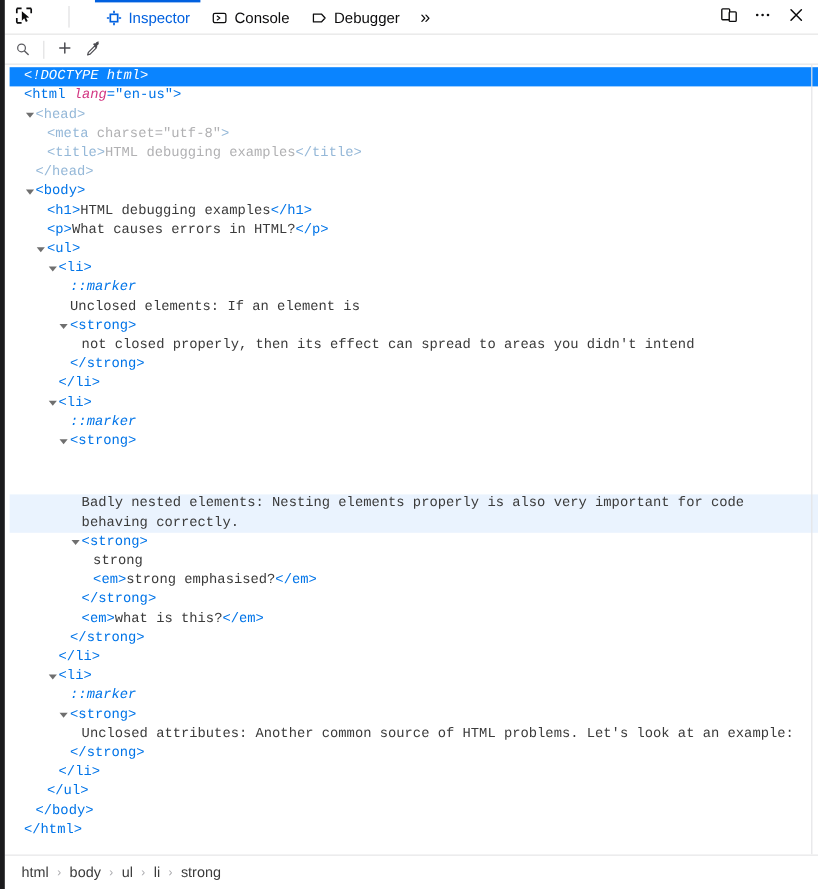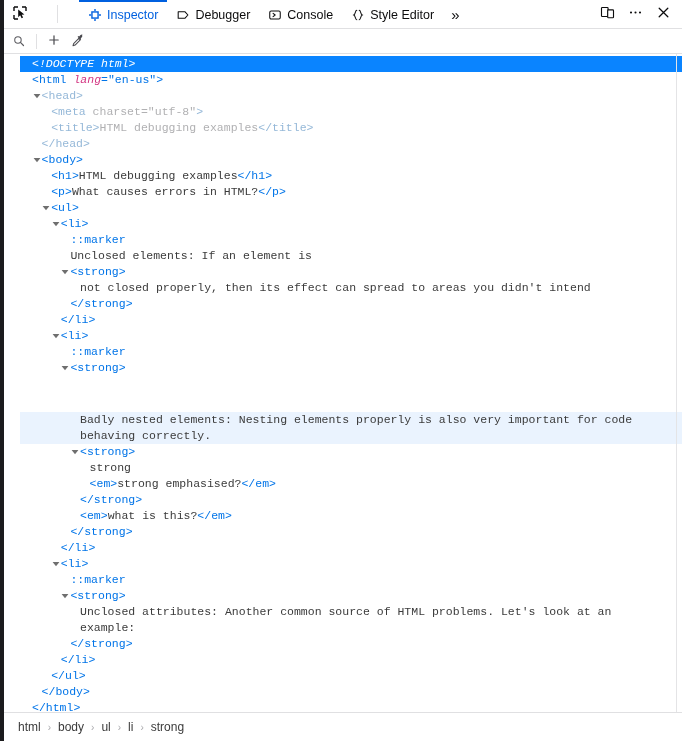--- a/index.html
+++ b/index.html
@@ -140,21 +140,21 @@
   .markup-wrap {
     flex: 1;
     position: relative;
     overflow: hidden;
     background: #ffffff;
   }
   .markup {
     font-family: "Liberation Mono", monospace;
     font-size: 11.5px;
     line-height: 16px;
-    padding: 2px 0 0 16px;
+    padding: 2px 0 0 4px;
     position: relative;
     white-space: pre;
   }
   .row {
     position: relative;
     min-height: 16px;
     padding-left: 0;
     white-space: pre-wrap;
   }
   .row.selected {
@@ -176,21 +176,21 @@
     user-select: none;
   }
   .twisty svg { display: block; margin: 5px auto 0; }
 
   
   .tagname   { color: #0074e8; }
   .bracket   { color: #0074e8; }
   .attrname  { color: #d33682; font-style: italic; }
   .attrval   { color: #0074e8; }
   .text      { color: #3b3b3b; }
-  .pseudo    { color: #0074e8; }
+  .pseudo    { color: #0074e8; font-style: italic; }
   .doctype   { color: #737373; font-style: italic; }
   .dim       { color: #b1b1b3; }
   .dim-tag   { color: #95b8d8; }
   .dim-text  { color: #b1b1b3; }
 
   
   .right-rule {
     position: absolute;
     top: 0;
     left: 672px;
@@ -255,46 +255,37 @@
             <rect x="4.5" y="4.5" width="7" height="7" fill="none" stroke="#0060df" stroke-width="1.6"></rect>
             <path d="M8 1.2 v2.2 M8 12.6 v2.2 M1.2 8 h2.2 M12.6 8 h2.2" stroke="#0060df" stroke-width="1.6"></path>
           </svg>
         </span>
         <span>Inspector</span>
       </div>
 
       <div class="tab">
         <span class="ic">
           <svg width="14" height="14" viewBox="0 0 16 16">
-            <path d="M2.5 4.2 h7.6 L13.6 8 L10.1 11.8 H2.5 Z" fill="none" stroke="#0c0c0d" stroke-width="1.2" stroke-linejoin="round"></path>
-          </svg>
-        </span>
-        <span>Debugger</span>
+            <rect x="2" y="3.5" width="12" height="9" rx="1.6" fill="none" stroke="#0c0c0d" stroke-width="1.2"></rect>
+            <path d="M5.8 6.2 L8.2 8 L5.8 9.8" fill="none" stroke="#0c0c0d" stroke-width="1.2" stroke-linecap="round" stroke-linejoin="round"></path>
+          </svg>
+        </span>
+        <span>Console</span>
       </div>
 
       <div class="tab">
         <span class="ic">
           <svg width="14" height="14" viewBox="0 0 16 16">
-            <rect x="2" y="3.5" width="12" height="9" rx="1.6" fill="none" stroke="#0c0c0d" stroke-width="1.2"></rect>
-            <path d="M5.8 6.2 L8.2 8 L5.8 9.8" fill="none" stroke="#0c0c0d" stroke-width="1.2" stroke-linecap="round" stroke-linejoin="round"></path>
-          </svg>
-        </span>
-        <span>Console</span>
-      </div>
-
-
-      <div class="tab">
-        <span class="ic">
-          <svg width="14" height="14" viewBox="0 0 16 16">
-            <path d="M6.6 2.6 C4.6 2.6 5.4 7 3.2 8 C5.4 9 4.6 13.4 6.6 13.4" fill="none" stroke="#0c0c0d" stroke-width="1.15" stroke-linecap="round"></path>
-            <path d="M9.4 2.6 C11.4 2.6 10.6 7 12.8 8 C10.6 9 11.4 13.4 9.4 13.4" fill="none" stroke="#0c0c0d" stroke-width="1.15" stroke-linecap="round"></path>
-          </svg>
-        </span>
-        <span>Style Editor</span>
-      </div>
+            <path d="M2.5 4.2 h7.6 L13.6 8 L10.1 11.8 H2.5 Z" fill="none" stroke="#0c0c0d" stroke-width="1.2" stroke-linejoin="round"></path>
+          </svg>
+        </span>
+        <span>Debugger</span>
+      </div>
+
+
 
       <div class="tab-more">»</div>
     </div>
 
     <div class="tb-right">
       <div class="tb-btn">
         <span>
           <svg width="15" height="15" viewBox="0 0 16 16">
             <rect x="1.6" y="2.6" width="7" height="9.6" rx="0.8" fill="none" stroke="#0c0c0d" stroke-width="1.2"></rect>
             <rect x="8.2" y="5.2" width="6.2" height="8.4" rx="0.8" fill="#ffffff" stroke="#0c0c0d" stroke-width="1.2"></rect>

